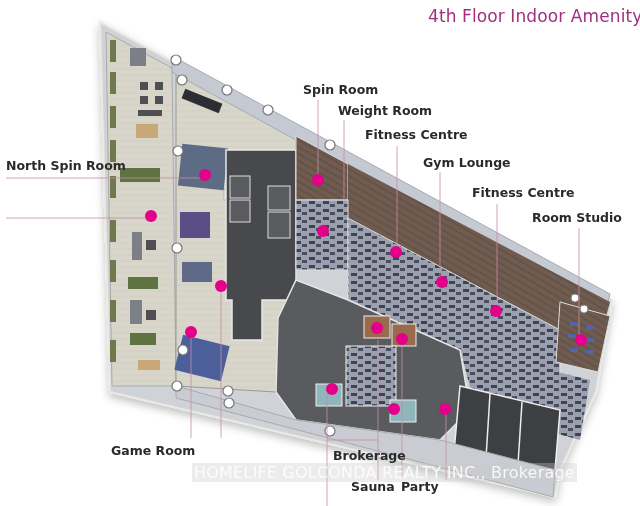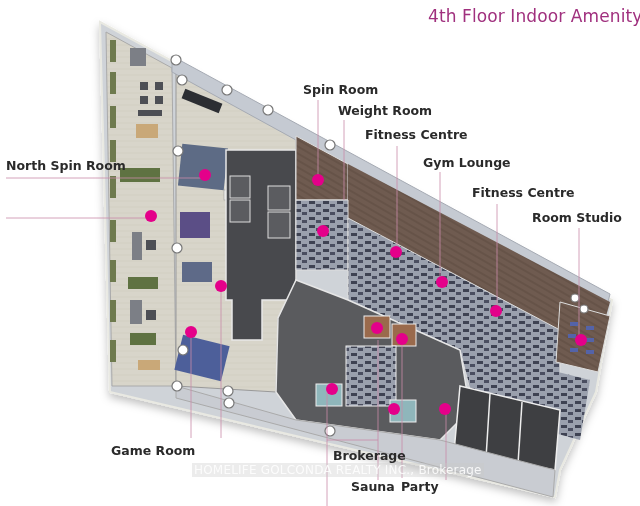--- a/index.html
+++ b/index.html
@@ -4,21 +4,21 @@
 <style>
   html, body { margin: 0; padding: 0; background: #ffffff; }
   body { width: 640px; height: 506px; position: relative; overflow: hidden;
          font-family: "DejaVu Sans", sans-serif; }
   #stage { position: absolute; left: 0; top: 0; width: 548px; height: 506px; }
   svg { position: absolute; left: 0; top: 0; }
   .title { position: absolute; left: 428px; top: 6px; font-size: 17px; color: #a0307e;
            letter-spacing: 0.1px; white-space: nowrap; font-family: "DejaVu Sans", sans-serif; }
   .lbl { position: absolute; font-size: 12.5px; color: #2a2a2a; white-space: nowrap;
          font-family: "DejaVu Sans", sans-serif; font-weight: bold; }
-  .wm { position: absolute; left: 192px; top: 463px; font-size: 12px; color: rgba(255,255,255,0.85);
+  .wm { position: absolute; left: 192px; top: 463px; font-size: 16px; color: rgba(255,255,255,0.85);
         background: rgba(200,200,200,0.35); padding: 0 2px; white-space: nowrap; letter-spacing: 0.2px;
         font-family: "DejaVu Sans", sans-serif; }
 </style>
 </head>
 <body>
 
 <div id="stage">
   <svg width="640" height="506" viewBox="0 0 640 506">
     <defs>
       <pattern id="gymPat" width="14" height="8" patternUnits="userSpaceOnUse">

